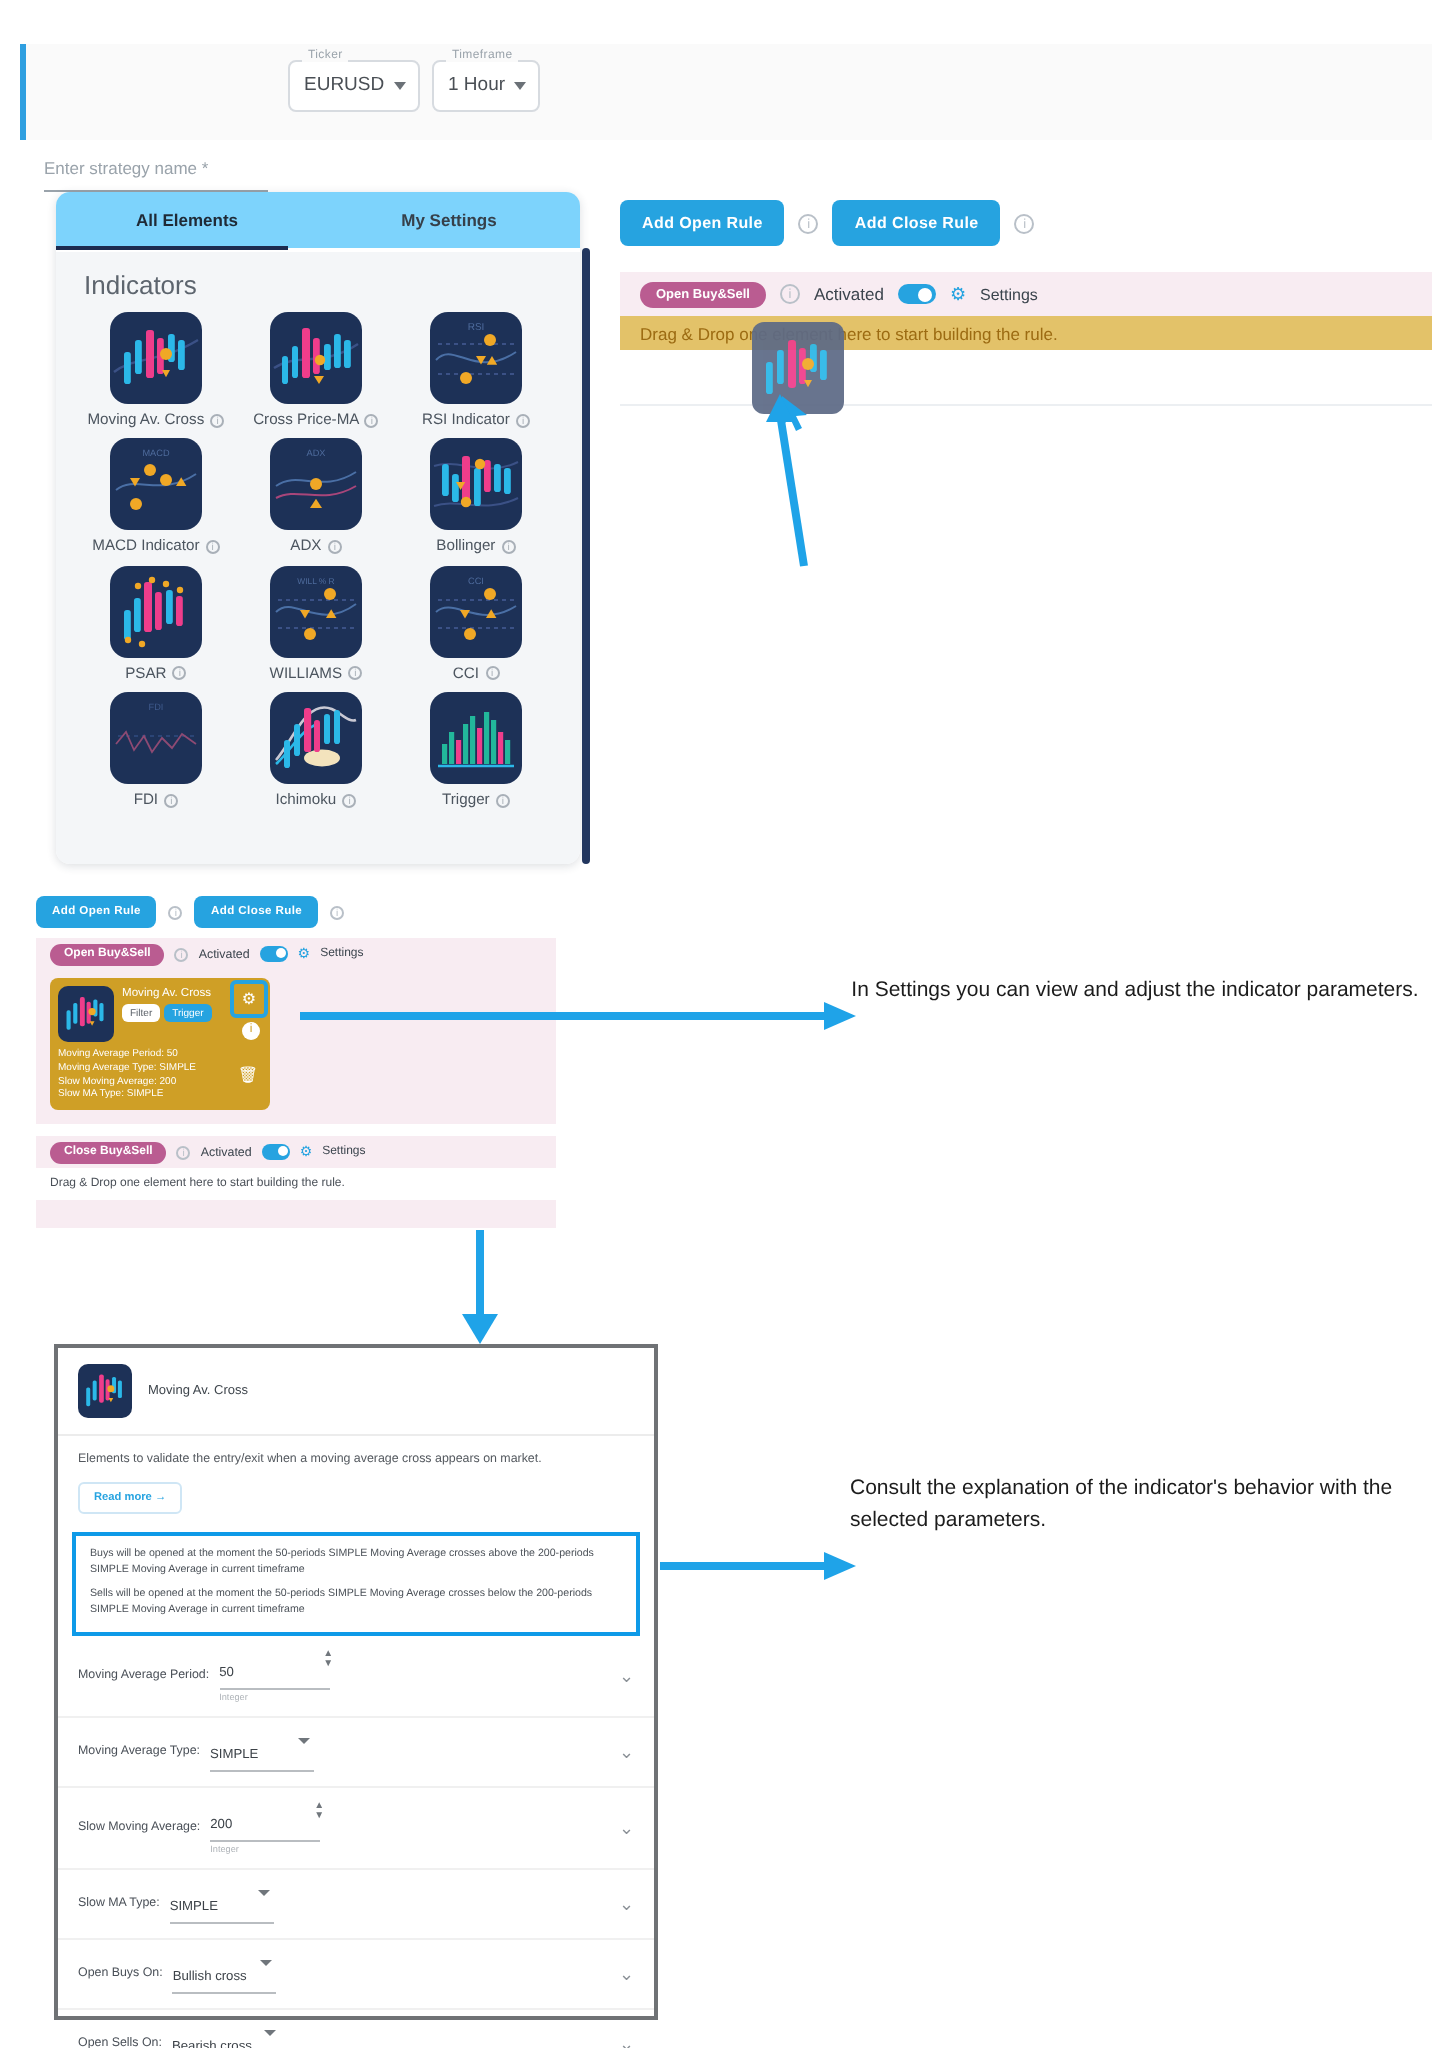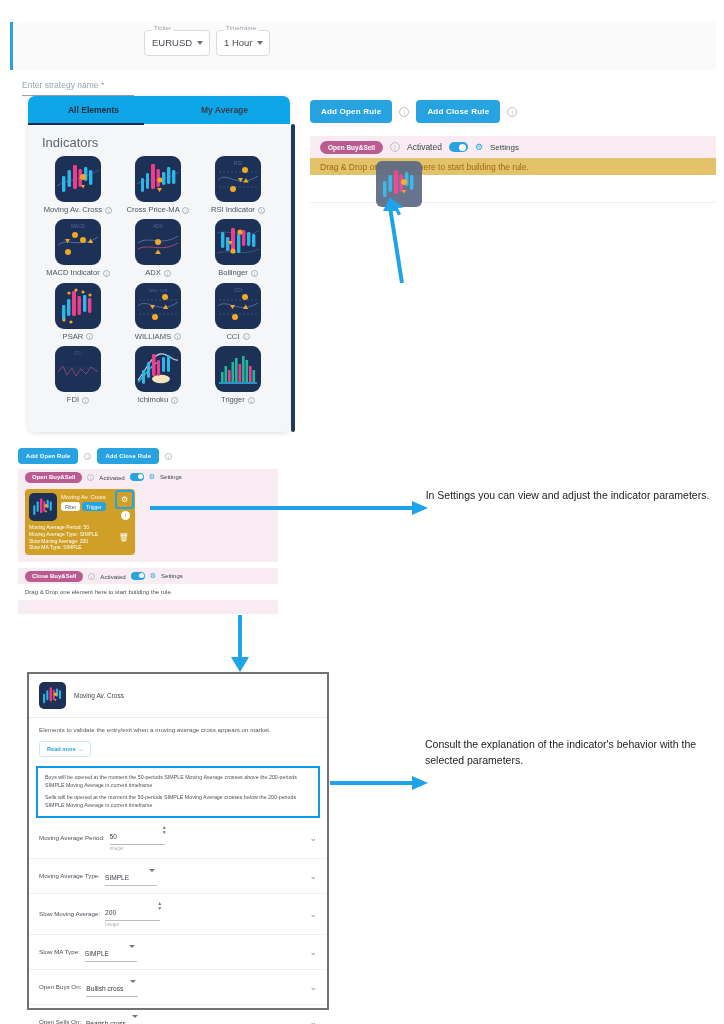--- a/index.html
+++ b/index.html
@@ -39,21 +39,21 @@
     border-left:3.5px solid transparent;border-right:3.5px solid transparent;border-top:4px solid #6b7177; }
   #ticker-sel { left:134px; width:66px;padding-left:32px; }
   #tf-sel { left:206px; width:54px; }
 
   
   .elcard {
     position:absolute; left:18px; top:74px; width:262px; height:336px;
     background:#fff; border-radius:7px; box-shadow:0 1px 5px rgba(40,50,70,.16);
     overflow:hidden;
   }
-  .tabs { display:flex; height:28px; background:#0ea5e9; }
+  .tabs { display:flex; height:28px; background:#7dd3fc; }
   .tab { flex:1; display:flex; align-items:center; justify-content:center;
     font-size:8.5px; font-weight:bold; color:#36404a; }
   .tab.active { color:#1f2a36; }
   .tabs-underline { position:absolute; left:18px; top:101px; width:116px; height:2px; background:#1d2b4f; }
   .indic-wrap { position:absolute; left:0; top:30px; width:262px; height:306px; background:#f4f6f8; padding:8px 10px; }
   .ind-title { font-size:13px; color:#5d656e; margin:1px 0 6px 4px; }
   .grid { display:flex; flex-wrap:wrap; }
   .cell { width:80px; margin-bottom:5px; text-align:center; }
   .ic { width:46px; height:46px; border-radius:9px; background:#1d3157; margin:0 auto; position:relative; overflow:hidden; }
   .ic svg{ position:absolute; left:0; top:0; }
@@ -171,21 +171,21 @@
       <div class="outl" id="tf-sel">
         <div class="lg">Timeframe</div>
         <div class="vl">1 Hour</div>
         <div class="cv"></div>
       </div>
     </div>
 
     <div class="elcard">
       <div class="tabs">
         <div class="tab active">All Elements</div>
-        <div class="tab">My Average</div>
+        <div class="tab">My Settings</div>
       </div>
       <div class="indic-wrap">
         <div class="ind-title">Indicators</div>
         <div class="grid" id="indicator-grid">
             <div class="cell">
               <div class="ic">
                 <svg width="46" height="46" viewBox="0 0 46 46">
         <path d="M2 30 C12 22, 24 26, 44 14" stroke="#3b5186" fill="none" stroke-width="1.2"></path>
         <rect x="7" y="20" width="3.4" height="16" rx="1.4" fill="#2bb8e8"></rect>
                   <rect x="12.5" y="14" width="3.4" height="17" rx="1.4" fill="#2bb8e8"></rect>

